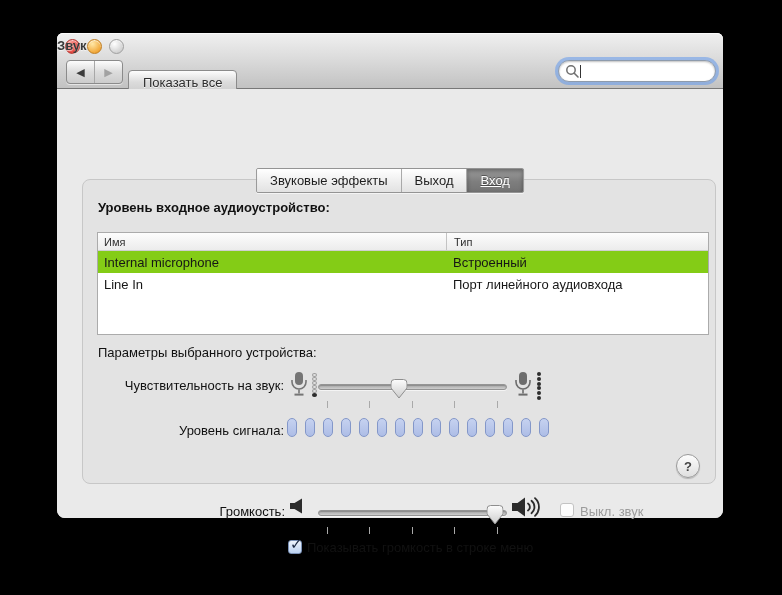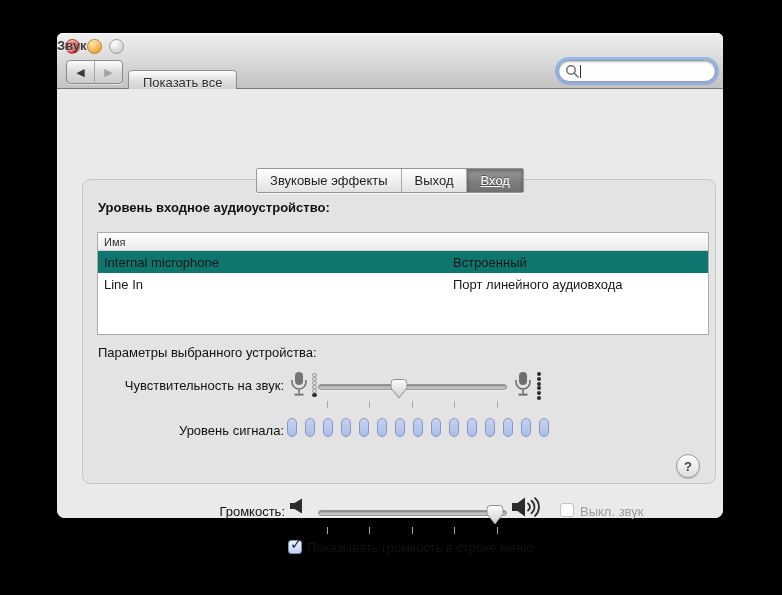--- a/index.html
+++ b/index.html
@@ -94,21 +94,21 @@
   .thead{
     position:relative;height:17px;display:flex;align-items:center;
     background:linear-gradient(#fdfdfd,#ececec);border-bottom:1px solid #cfcfcf;
     font-size:11px;color:#2f2f2f;
   }
   .thead .c1{padding-left:6px;width:342px;}
   .thead .c2{padding-left:7px;border-left:1px solid #c3c3c3;height:100%;display:flex;align-items:center;flex:1;}
   .trow{height:22px;display:flex;align-items:center;font-size:13px;color:#161616;}
   .trow .c1{padding-left:6px;width:343px;}
   .trow .c2{padding-left:6px;flex:1;}
-  .trow.selected{background:#0f766e;}
+  .trow.selected{background:#84cc16;}
   
   .track{
     position:absolute;width:187px;height:4px;border-radius:3px;
     background:linear-gradient(#a6a6a6,#cdcdcd);border:1px solid #949494;
     box-shadow:inset 0 1px 1px rgba(0,0,0,.18), 0 1px 0 rgba(255,255,255,.6);
   }
   .thumb{position:absolute;top:-6px;width:17px;height:20px;transform:translateX(-50%);}
   .ticks{position:absolute;width:187px;height:7px;}
   .tick{position:absolute;top:0;width:1px;height:7px;background:#a9a9a9;}
   
@@ -173,20 +173,21 @@
       <div class="tab">Звуковые эффекты</div>
       <div class="tab">Выход</div>
       <div class="tab selected">Вход</div>
     </div>
 
     <div class="h-bold">Уровень входное аудиоустройство:</div>
 
     <div class="device-table">
       <div class="thead">
         <div class="c1">Имя</div>
+        <div class="c2">Тип</div>
       </div>
       <div class="trow selected">
         <div class="c1">Internal microphone</div>
         <div class="c2">Встроенный</div>
       </div>
       <div class="trow">
         <div class="c1">Line In</div>
         <div class="c2">Порт линейного аудиовхода</div>
       </div>
     </div>

